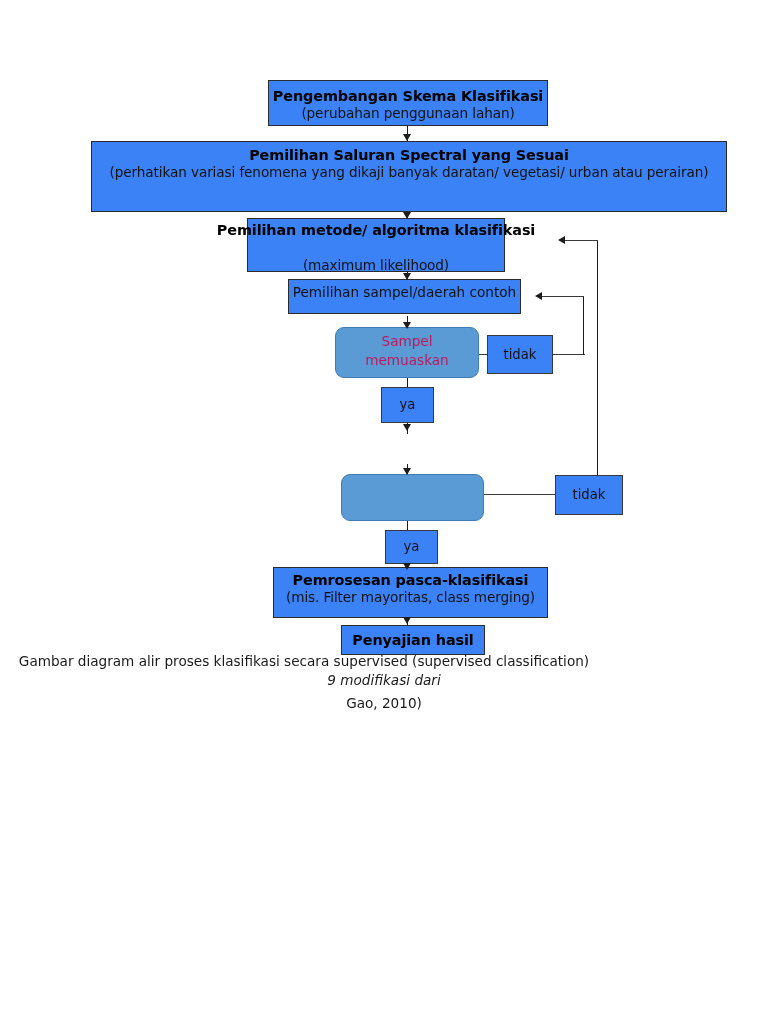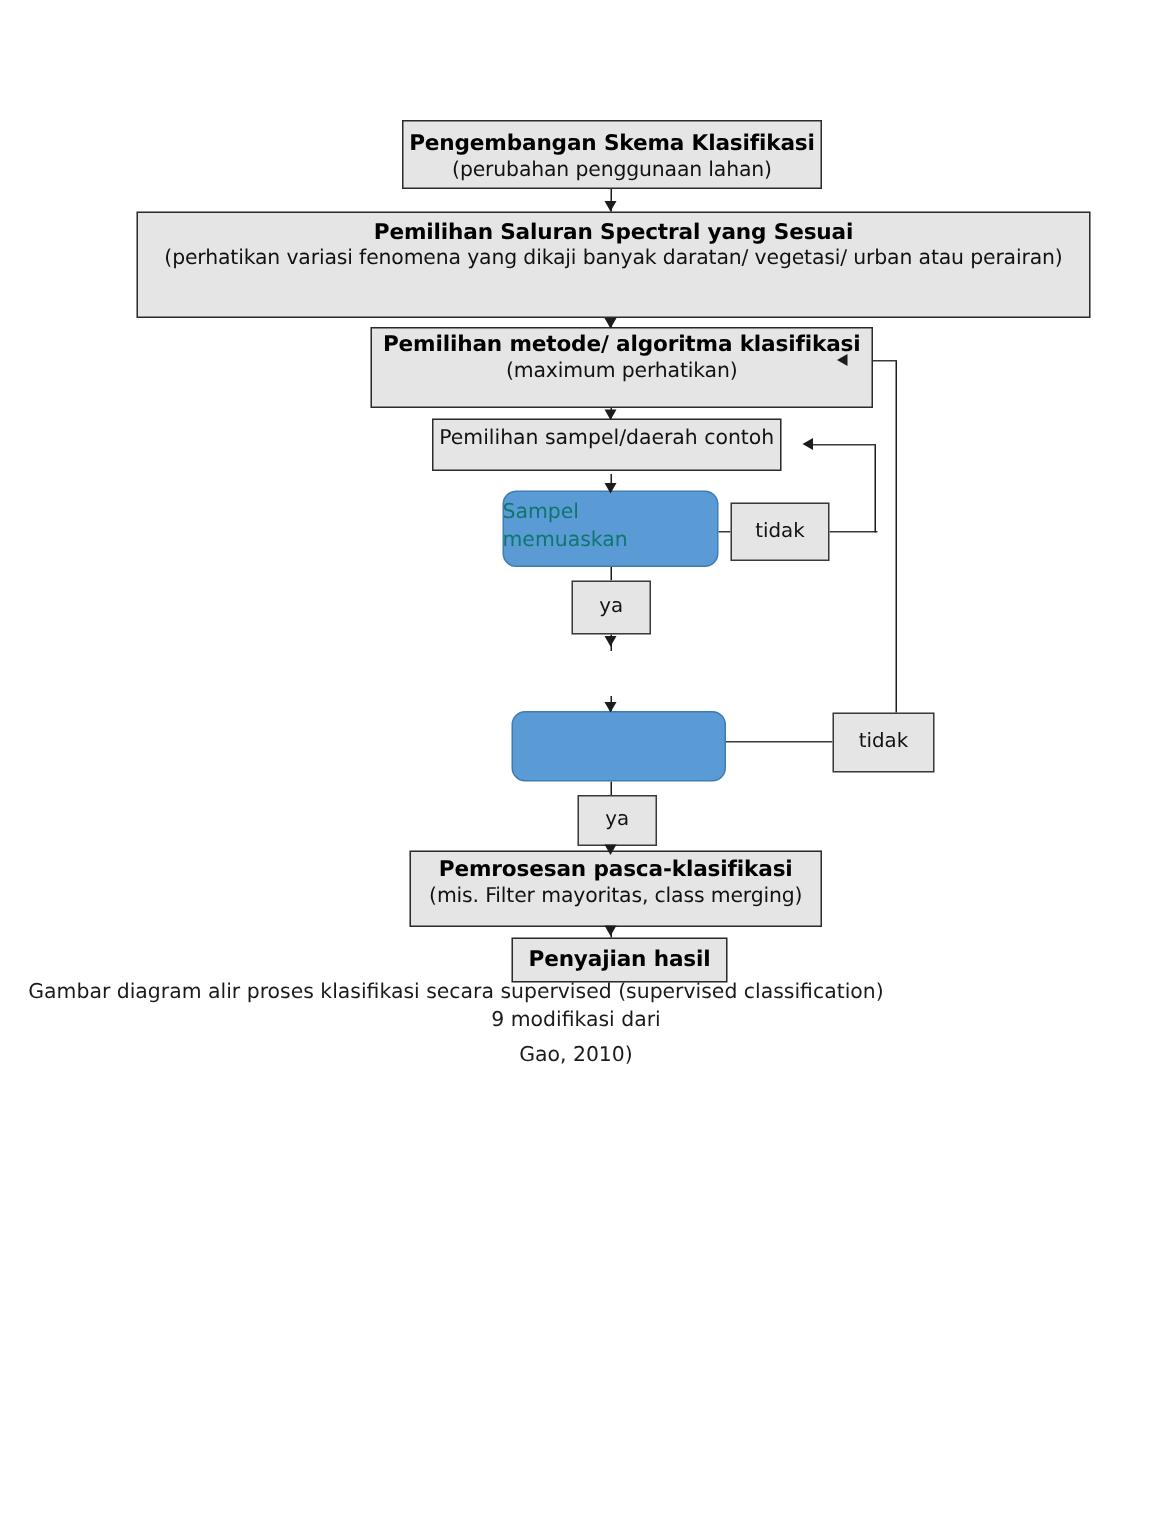--- a/index.html
+++ b/index.html
@@ -23,21 +23,21 @@
     top: 0;
     width: 768px;
     height: 1024px;
   }
 
   
   .node {
     position: absolute;
     box-sizing: border-box;
     border: 1.4px solid #2b2b2b;
-    background: #e5e5e5;
+    background: #3b82f6;
     display: flex;
     flex-direction: column;
     align-items: center;
     z-index: 3;
   }
   .node.center-v { justify-content: center; }
 
   .ttl {
     font-weight: bold;
     font-size: 14.4px;
@@ -77,22 +77,22 @@
     z-index: 2;
   }
 
   
   .float-text {
     position: absolute;
     z-index: 4;
     font-size: 13.6px;
     line-height: 1.2;
     white-space: nowrap;
-    color: #0f766e;
-    text-align: left;
+    color: #be185d;
+    text-align: center;
   }
 
   
   .ln {
     position: absolute;
     background: #1c1c1c;
     z-index: 1;
   }
   .ln.v { width: 1.4px; }
   .ln.h { height: 1.4px; }
@@ -175,23 +175,23 @@
   <div class="node center-v" style="left:268px; top:80px; width:280px; height:46px; padding-top:4px;">
     <div class="ttl">Pengembangan Skema Klasifikasi</div>
     <div class="sub">(perubahan penggunaan lahan)</div>
   </div>
 
   <div class="node" style="left:91px; top:141px; width:636px; height:71px; padding-top:5px;">
     <div class="ttl">Pemilihan Saluran Spectral yang Sesuai</div>
     <div class="sub">(perhatikan variasi fenomena yang dikaji banyak daratan/ vegetasi/ urban atau perairan)</div>
   </div>
 
-  <div class="node" style="left:247px; top:218px; width:335px; height:54px; padding-top:3px;">
+  <div class="node" style="left:247px; top:218px; width:258px; height:54px; padding-top:3px;gap:18px;">
     <div class="ttl">Pemilihan metode/ algoritma klasifikasi</div>
-    <div class="sub">(maximum perhatikan)</div>
+    <div class="sub">(maximum likelihood)</div>
   </div>
 
   <div class="node" style="left:288px; top:279px; width:233px; height:35px; padding-top:4px;text-align:center;">
     <div class="plain">Pemilihan sampel/daerah contoh</div>
   </div>
 
   <div class="decision" style="left:335px; top:327px; width:144px; height:51px; background:#5B9BD5;"></div>
   <div class="float-text" style="left:335px; top:333px; width:144px;">Sampel</div>
   <div class="float-text" style="left:335px; top:352px; width:144px;">memuaskan</div>
 
@@ -217,16 +217,16 @@
   <div class="node" style="left:273px; top:567px; width:275px; height:51px; padding-top:4px;align-items:center;">
     <div class="ttl">Pemrosesan pasca-klasifikasi</div>
     <div class="sub">(mis. Filter mayoritas, class merging)</div>
   </div>
 
   <div class="node center-v" style="left:341px; top:625px; width:144px; height:30px;">
     <div class="ttl">Penyajian hasil</div>
   </div>
 
   <div class="caption" style="left:0px; top:652px; width:608px;">Gambar diagram alir proses klasifikasi secara supervised (supervised classification)</div>
-  <div class="caption" style="left:0px; top:671px; width:768px;">9 modifikasi dari</div>
+  <div class="caption" style="left:0px; top:671px; width:768px;font-style:italic;">9 modifikasi dari</div>
   <div class="caption" style="left:0px; top:694px; width:768px;">Gao, 2010)</div>
 
 </div>
 
 </body></html>

